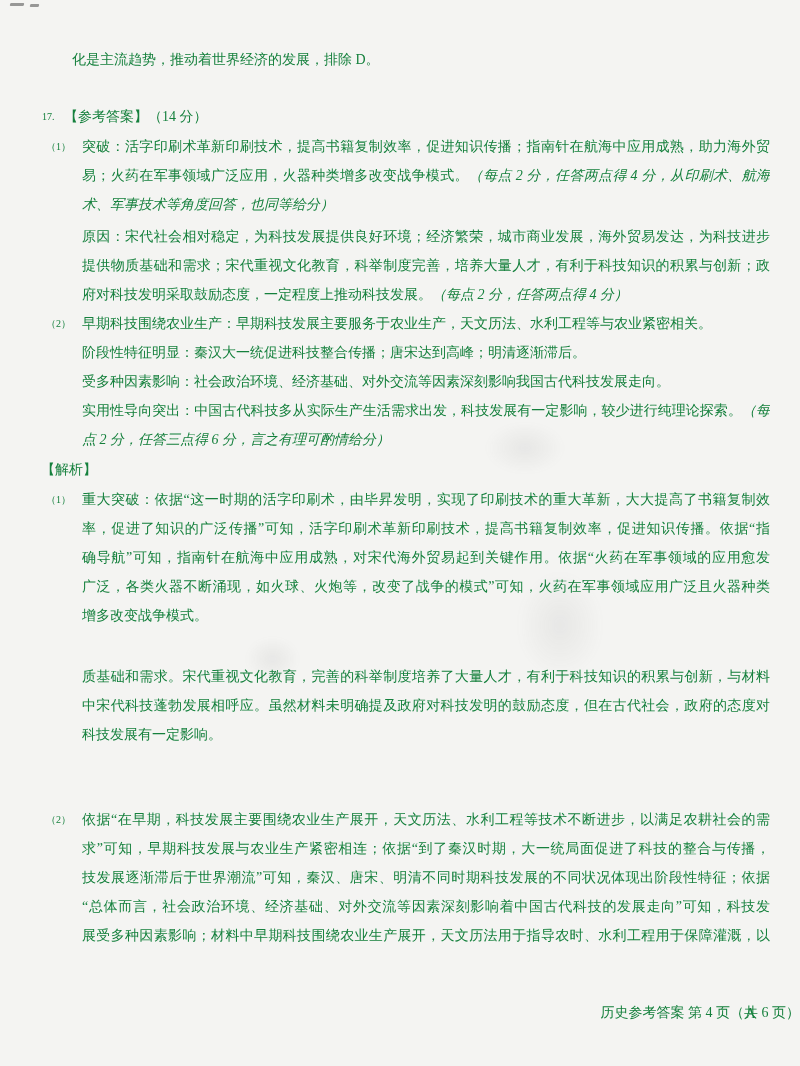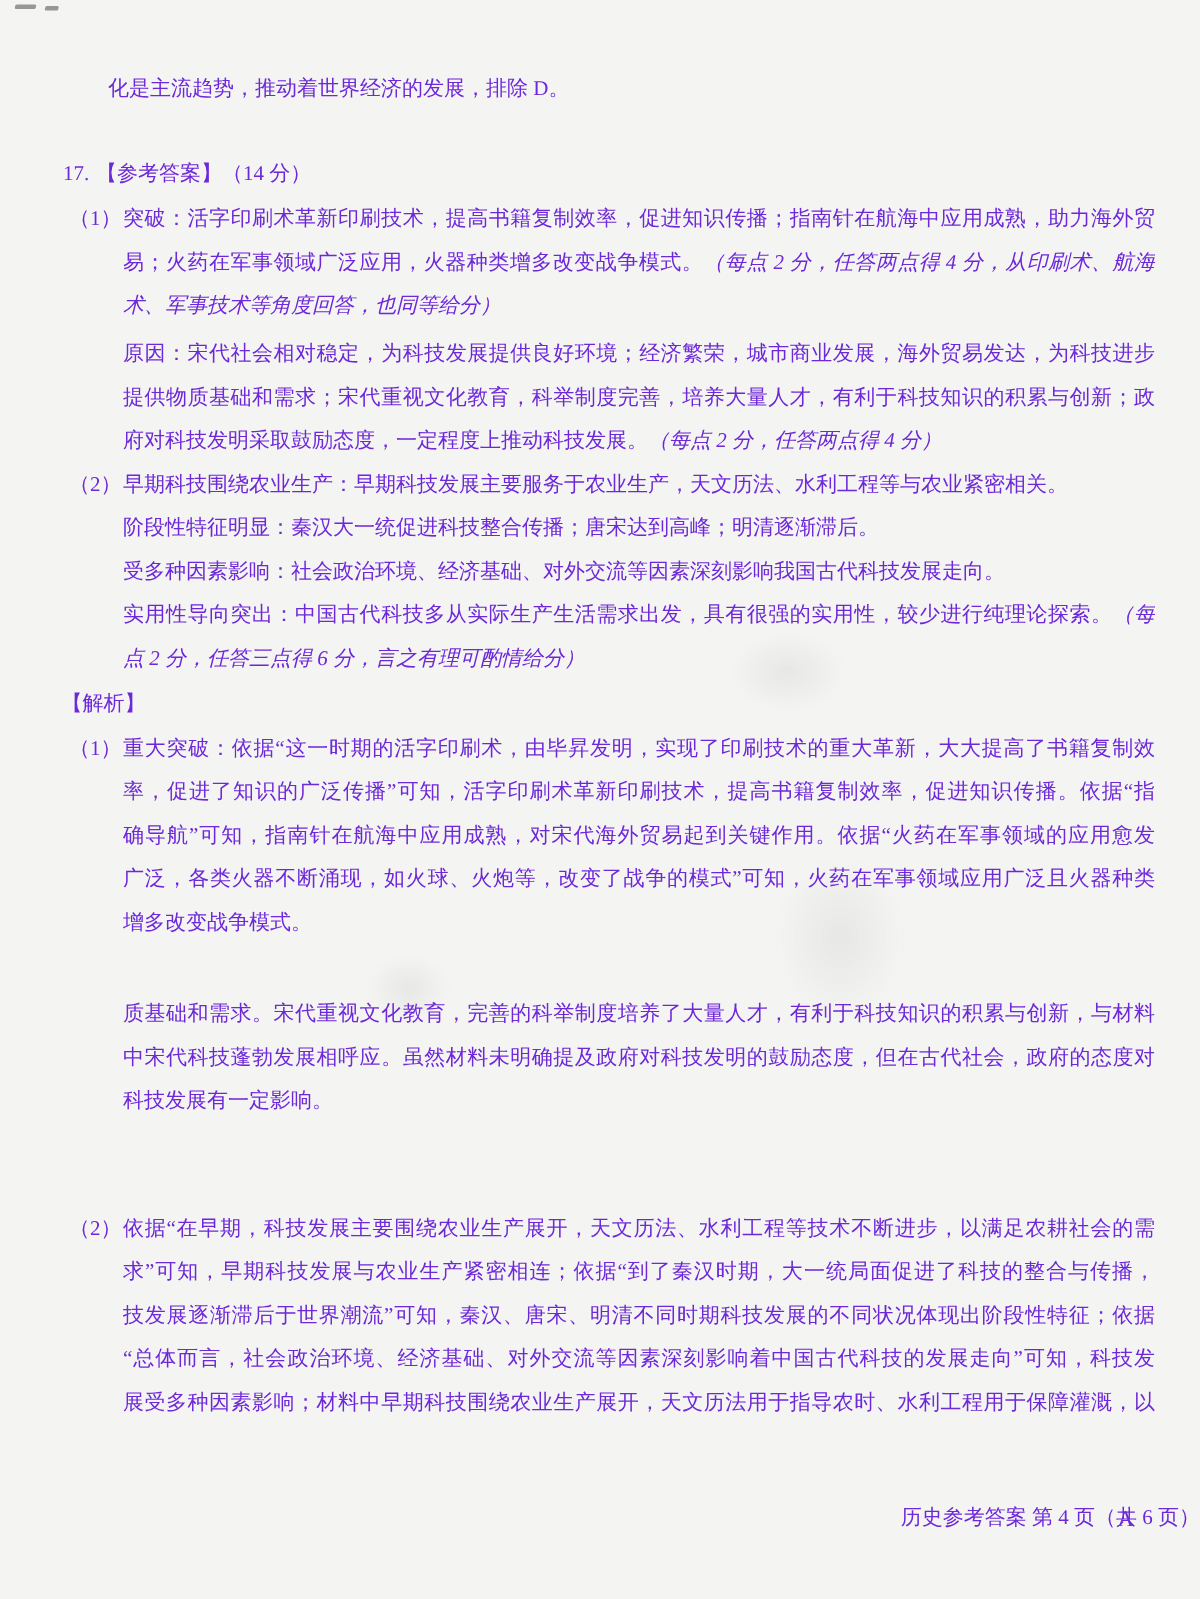--- a/index.html
+++ b/index.html
@@ -7,21 +7,21 @@
   .page{
     position:relative;width:800px;height:1066px;
     background:#f4f4f2;
     color:#2d2d2d;
     font-family:"Liberation Serif","DejaVu Serif",serif;
     overflow:hidden;
   }
   .block{position:absolute;left:0;width:800px;}
   .marker{
     position:absolute;top:0;
-    font-size:14px;line-height:29px;white-space:nowrap;
+    font-size:10px;line-height:29px;white-space:nowrap;
   }
   .lines{position:absolute;top:0;}
   .line{
     font-size:14px;line-height:29px;height:29px;
     overflow:hidden;white-space:normal;
     letter-spacing:0;
   }
   .line.fill{text-align:justify;text-align-last:justify;}
   .kai{font-style:italic;}
   .footer{
@@ -37,21 +37,21 @@
     pointer-events:none;
   }
   .speck{
     position:absolute;background:#4a4a4a;opacity:.55;border-radius:1px;
     transform:skewX(-12deg);
   }
 </style>
 </head>
 <body>
 
-<div class="page" style="background: rgb(244, 244, 242); color: #6d28d9;">
+<div class="page" style="background: rgb(244, 244, 242); color: #15803d;">
 
   <div class="speck" style="left:10px;top:3px;width:14px;height:3px;"></div>
   <div class="speck" style="left:30px;top:4px;width:9px;height:3px;"></div>
   <div class="smudge" style="left:470px;top:412px;width:110px;height:72px;"></div>
   <div class="smudge" style="left:500px;top:550px;width:120px;height:150px;"></div>
   <div class="smudge" style="left:235px;top:628px;width:75px;height:62px;"></div>
 
   <div>
       <div class="block" style="top: 45px;">
         <div class="lines" style="left: 72px; width: 691px;">
@@ -78,21 +78,21 @@
           <div class="line fill"><span>提供物质基础和需求；宋代重视文化教育，科举制度完善，培养大量人才，有利于科技知识的积累与创新；政</span></div>
           <div class="line"><span>府对科技发明采取鼓励态度，一定程度上推动科技发展。</span><span class="kai">（每点 2 分，任答两点得 4 分）</span></div>
         </div>
       </div>
       <div class="block" style="top: 309px;">
         <span class="marker" style="left: 46px;">（2）</span>
         <div class="lines" style="left: 82px; width: 688px;">
           <div class="line"><span>早期科技围绕农业生产：早期科技发展主要服务于农业生产，天文历法、水利工程等与农业紧密相关。</span></div>
           <div class="line"><span>阶段性特征明显：秦汉大一统促进科技整合传播；唐宋达到高峰；明清逐渐滞后。</span></div>
           <div class="line"><span>受多种因素影响：社会政治环境、经济基础、对外交流等因素深刻影响我国古代科技发展走向。</span></div>
-          <div class="line fill"><span>实用性导向突出：中国古代科技多从实际生产生活需求出发，具有很强的实用性，较少进行纯理论探索。</span><span class="kai">（每</span></div>
+          <div class="line fill"><span>实用性导向突出：中国古代科技多从实际生产生活需求出发，科技发展有一定影响，较少进行纯理论探索。</span><span class="kai">（每</span></div>
           <div class="line"><span class="kai">点 2 分，任答三点得 6 分，言之有理可酌情给分）</span></div>
         </div>
       </div>
       <div class="block" style="top: 455px;">
         <div class="lines" style="left: 41px; width: 722px;">
           <div class="line"><span>【解析】</span></div>
         </div>
       </div>
       <div class="block" style="top: 485px;">
         <span class="marker" style="left: 46px;">（1）</span>

